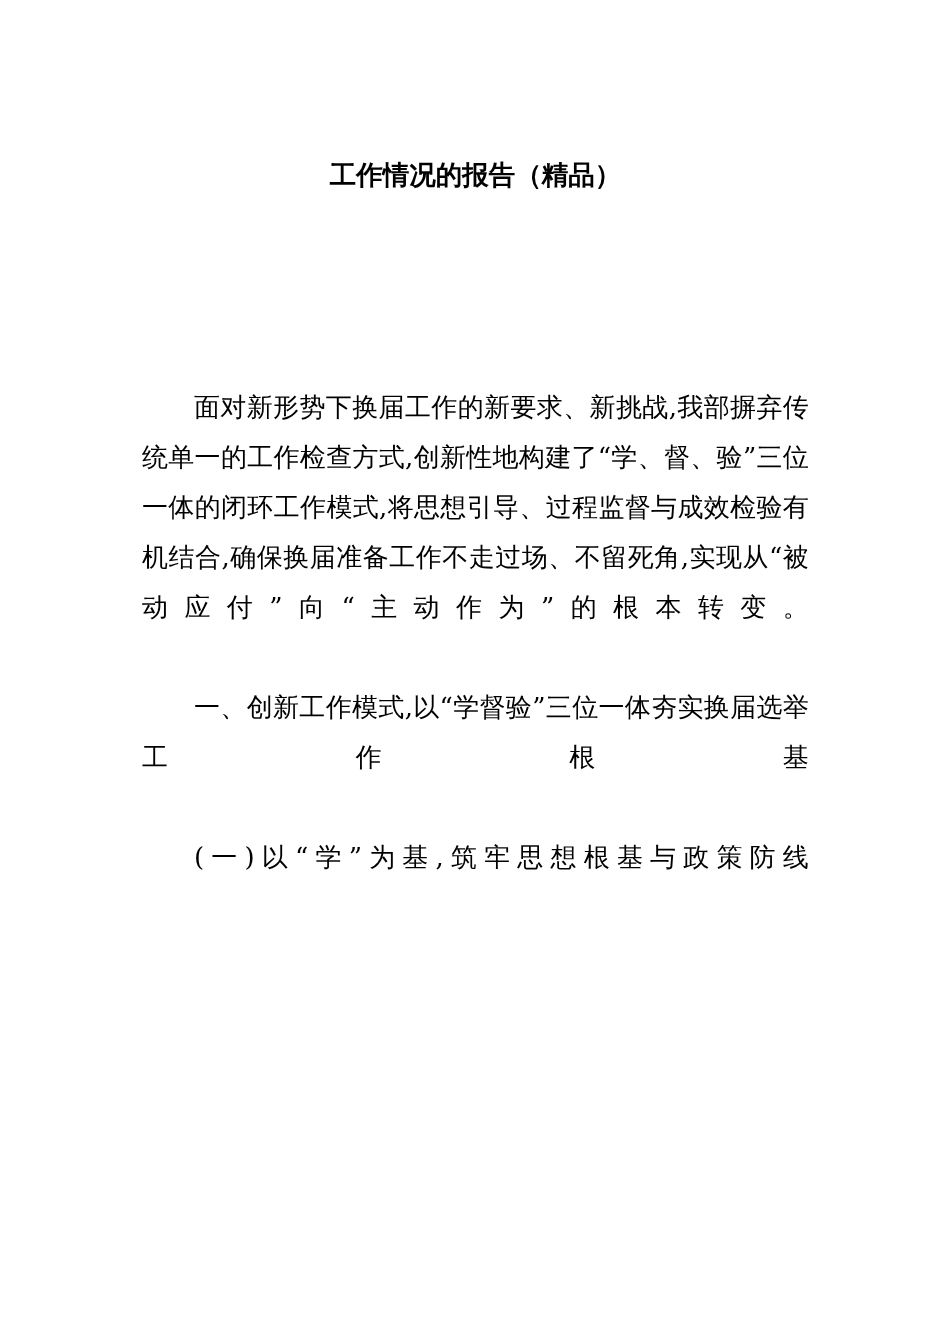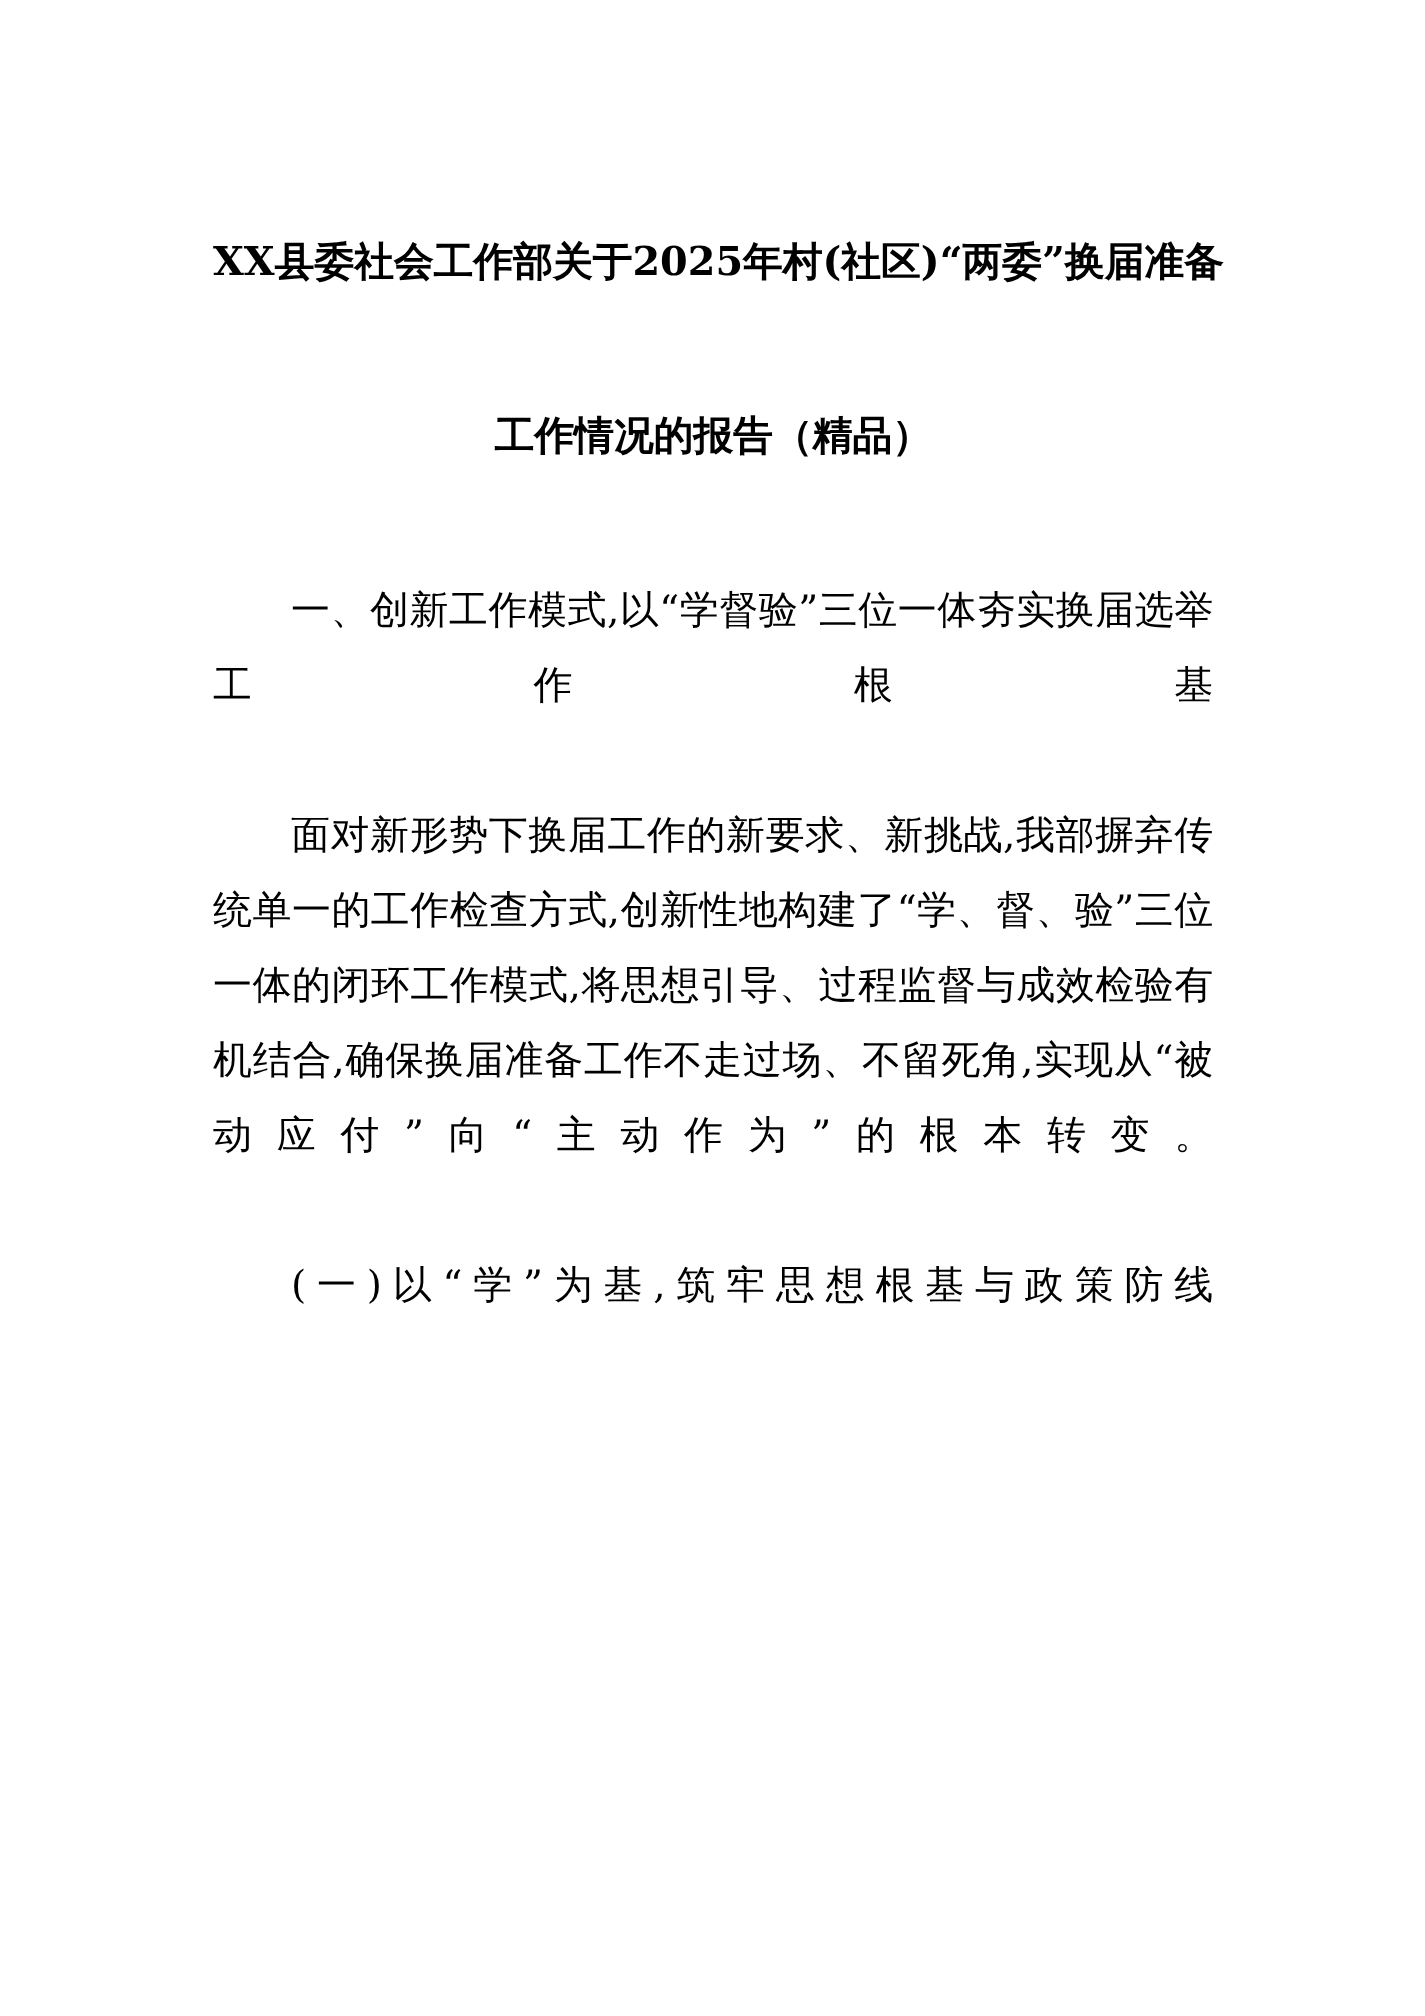--- a/index.html
+++ b/index.html
@@ -81,24 +81,23 @@
     display: inline-block;
     width: 100%;
   }
 </style>
 </head>
 <body>
 
 <div class="page">
 
   <div class="doc-title">
-    <span class="title-line-1">XX县委社会工作部关于2025年村(社区)“两委”换届准备</span>
     <span class="title-line-2">工作情况的报告（精品）</span>
   </div>
 
   <div class="body-block">
+    <p class="para">面对新形势下换届工作的新要求、新挑战,我部摒弃传统单一的工作检查方式,创新性地构建了“学、督、验”三位一体的闭环工作模式,将思想引导、过程监督与成效检验有机结合,确保换届准备工作不走过场、不留死角,实现从“被动应付”向“主动作为”的根本转变。</p>
     <p class="para heading">一、创新工作模式,以“学督验”三位一体夯实换届选举工作根基</p>
-    <p class="para">面对新形势下换届工作的新要求、新挑战,我部摒弃传统单一的工作检查方式,创新性地构建了“学、督、验”三位一体的闭环工作模式,将思想引导、过程监督与成效检验有机结合,确保换届准备工作不走过场、不留死角,实现从“被动应付”向“主动作为”的根本转变。</p>
     <p class="para heading">(一)以“学”为基,筑牢思想根基与政策防线</p>
 
   </div>
 
 </div>
 
 </body></html>

